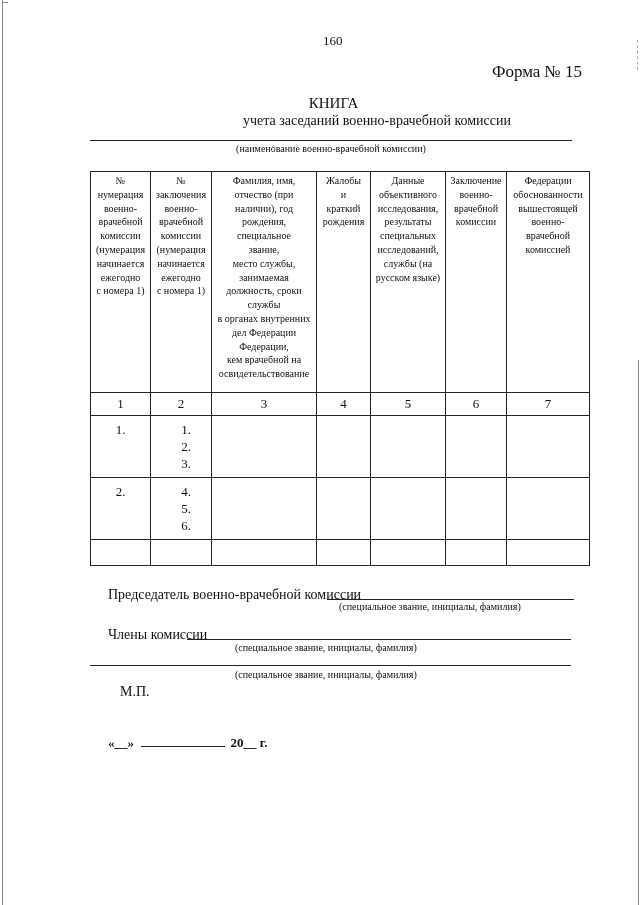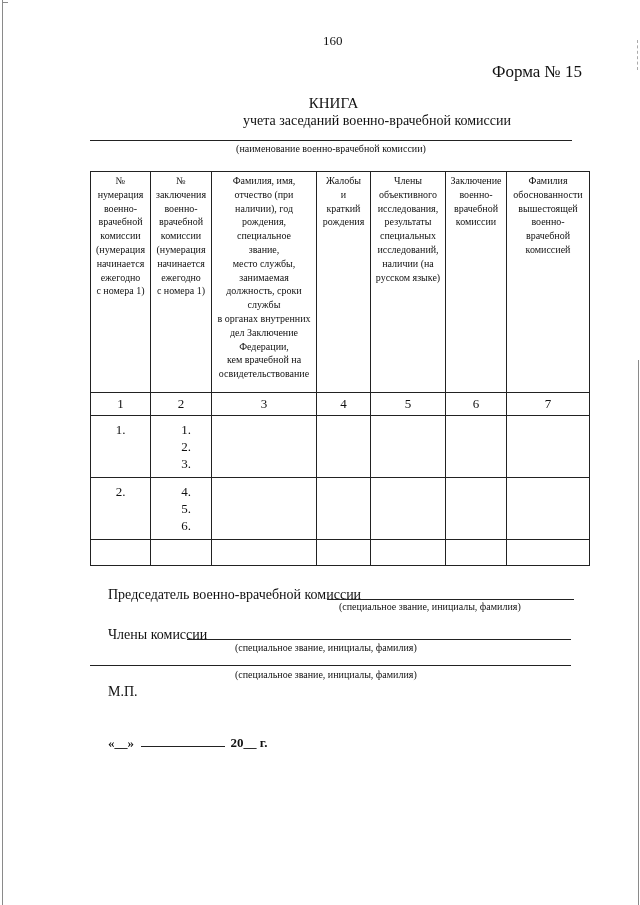--- a/index.html
+++ b/index.html
@@ -98,57 +98,57 @@
             <span>отчество (при</span>
             <span>наличии), год</span>
             <span>рождения,</span>
             <span>специальное</span>
             <span>звание,</span>
             <span>место службы,</span>
             <span>занимаемая</span>
             <span>должность, сроки</span>
             <span>службы</span>
             <span>в органах внутренних</span>
-            <span>дел Заключение</span>
+            <span>дел Федерации</span>
             <span>Федерации,</span>
             <span>кем врачебной на</span>
             <span>освидетельствование</span>
           </div>
         </td>
     <td>
           <div class="stack">
             <span>Жалобы</span>
             <span>и</span>
             <span>краткий</span>
             <span>рождения</span>
           </div>
         </td>
     <td>
           <div class="stack">
-            <span>Члены</span>
+            <span>Данные</span>
             <span>объективного</span>
             <span>исследования,</span>
             <span>результаты</span>
             <span>специальных</span>
             <span>исследований,</span>
-            <span>наличии (на</span>
+            <span>службы (на</span>
             <span>русском языке)</span>
           </div>
         </td>
     <td>
           <div class="stack">
             <span>Заключение</span>
             <span>военно-</span>
             <span>врачебной</span>
             <span>комиссии</span>
           </div>
         </td>
     <td>
           <div class="stack">
-            <span>Фамилия</span>
+            <span>Федерации</span>
             <span>обоснованности</span>
             <span>вышестоящей</span>
             <span>военно-</span>
             <span>врачебной</span>
             <span>комиссией</span>
           </div>
         </td>
   </tr>
   <tr class="nums">
     <td>1</td>
@@ -205,20 +205,20 @@
 <div class="sig-line" style="left:327px; top:599px; width:247px;"></div>
 <div class="sig-caption" style="left:339px; top:601px;">(специальное звание, инициалы, фамилия)</div>
 
 <div class="sig" style="left:90px; top:627px;">Члены комиссии</div>
 <div class="sig-line" style="left:187px; top:639px; width:384px;"></div>
 <div class="sig-caption" style="left:235px; top:642px;">(специальное звание, инициалы, фамилия)</div>
 
 <div class="sig-line" style="left:90px; top:665px; width:481px;"></div>
 <div class="sig-caption" style="left:235px; top:669px;">(специальное звание, инициалы, фамилия)</div>
 
-<div class="sig" style="left:90px; top:684px;">М.П.</div>
+<div class="sig" style="left:102px; top:684px;">М.П.</div>
 
 <div class="sig" style="left:90px; top:735px; font-size:13px;font-weight:bold;">
   <span>«</span><span>__</span><span>»</span>
   <span style="display:inline-block; width:84px; border-bottom:1px solid #222; height:11px; margin:0 2px 0 4px; vertical-align:baseline;"></span>
   <span>20</span><span>__</span>
   <span>г.</span>
 </div>
 
 </body></html>

